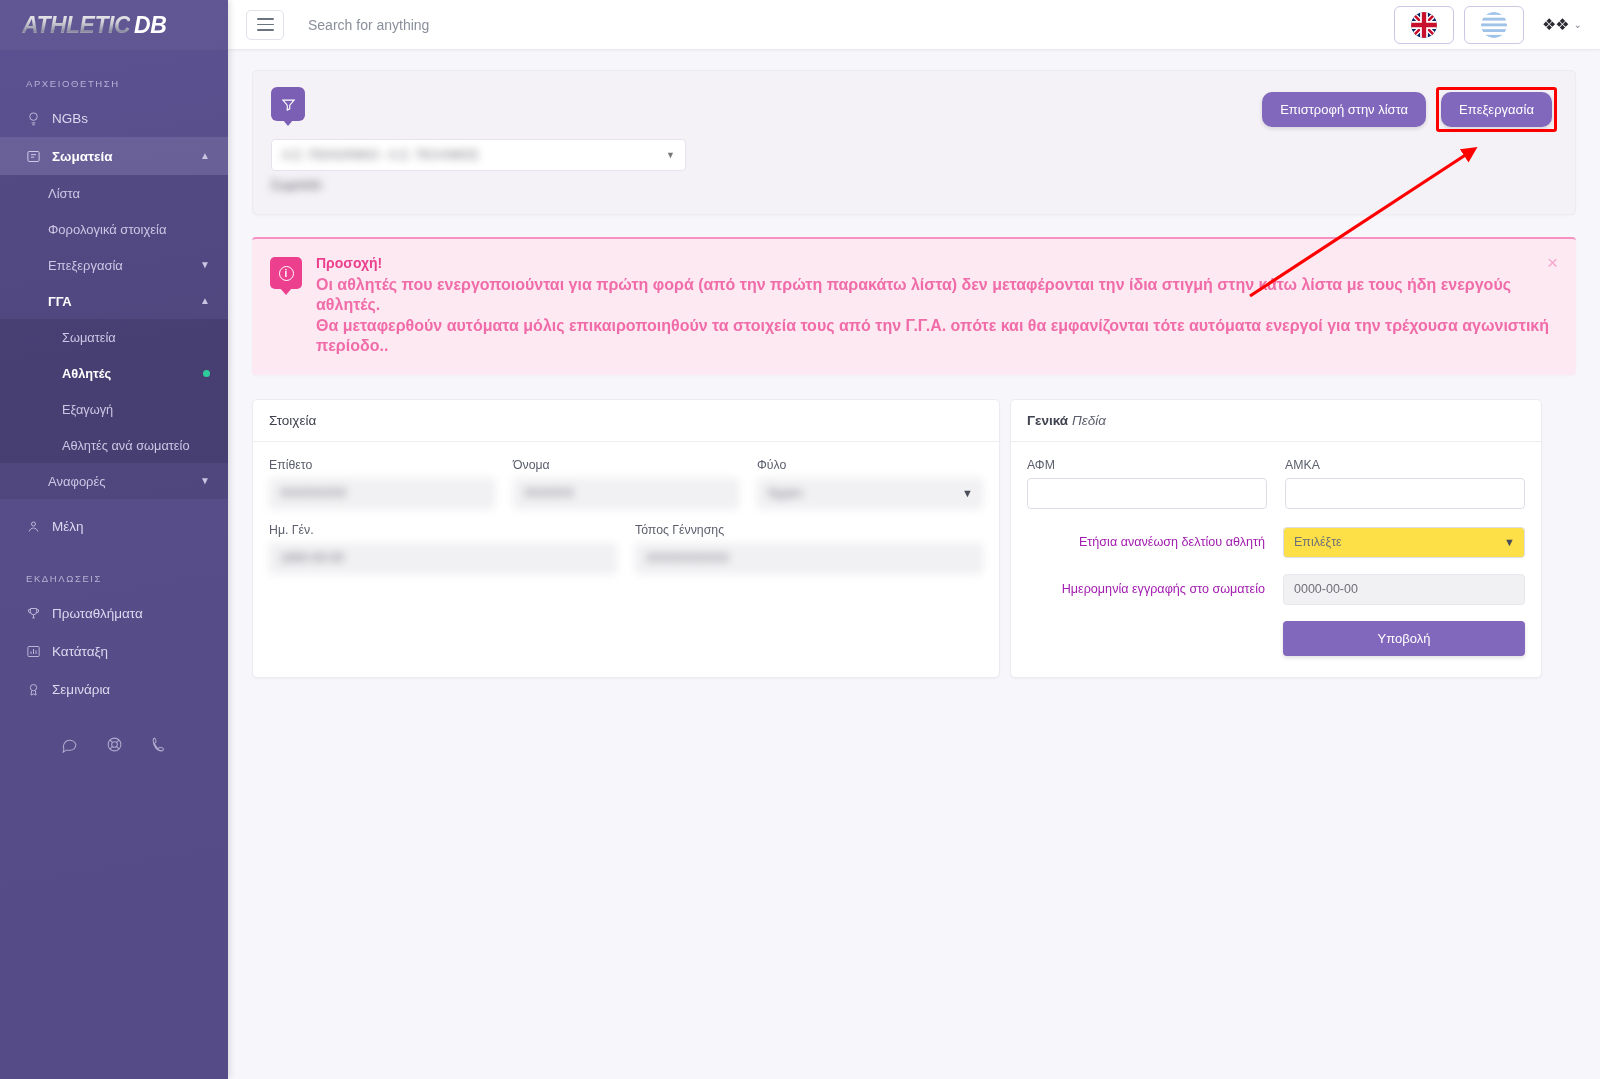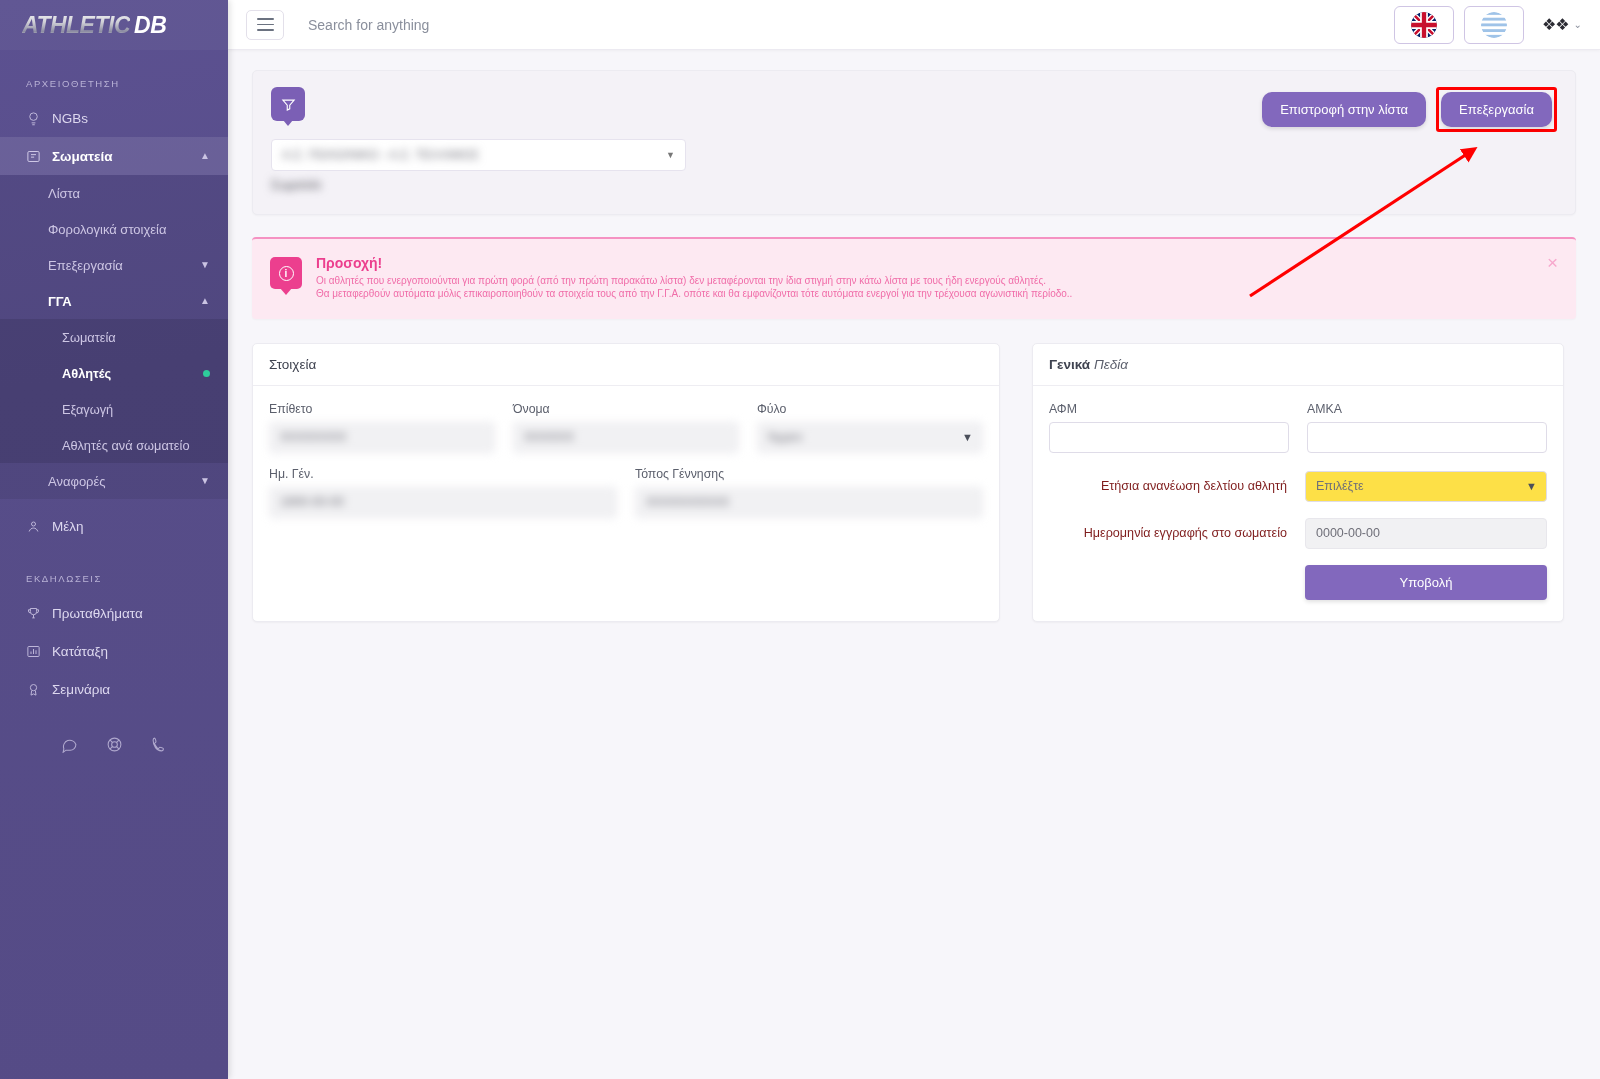--- a/index.html
+++ b/index.html
@@ -144,28 +144,28 @@
   .alert-icon:after{
     content:""; position:absolute; bottom:-6px; left:50%; transform:translateX(-50%);
     border-left:6px solid transparent; border-right:6px solid transparent;
     border-top:7px solid #ec3f8e;
   }
   .alert-icon .ibadge{
     width:15px;height:15px;border-radius:50%;border:1.6px solid #fff;
     display:flex;align-items:center;justify-content:center;font-size:10px;font-style:normal;
   }
   .alert-title { color:#ec3f8e; font-size:14px; font-weight:bold; margin-bottom:4px; }
-  .alert-line { color:#f06ca8; font-size:10px; line-height:1.28; }
+  .alert-line { color:#f06ca8; font-size:16px; line-height:1.28;font-weight:bold; }
   .alert-close {
     position:absolute; top:14px; right:18px; color:#f7a8cd; font-size:19px;
     cursor:pointer; line-height:1;
   }
 
   
-  .panels { display:flex; gap: 32px; margin-top: 24px; }
+  .panels { display:flex; gap: 10px; margin-top: 24px; }
   .panel { background:#fff; border:1px solid #ecebf1; border-radius:5px; box-shadow:0 1px 2px rgba(0,0,0,.04); }
   .panel-left { width: 748px; }
   .panel-right { width: 532px; }
   .panel-head {
     padding: 13px 16px; border-bottom:1px solid #eeedf2; font-size:13.5px; color:#3f4350;
   }
   .panel-head .bold { font-weight:bold; }
   .panel-head .ital { font-style: italic; color:#5b5f6c; }
   .panel-body { padding: 16px 16px 21px 16px; }
   .frow { display:flex; gap: 18px; margin-bottom: 14px; }
@@ -186,21 +186,21 @@
   .fselect.white { background:#fde047; border:1px solid #dfdce8; }
   .sel-wrap { position:relative; }
   .sel-wrap .arw {
     position:absolute; right:10px; top:50%; transform:translateY(-50%);
     pointer-events:none; color:#4b4f5a; font-size:11px;
   }
   .stack > .finput { margin-bottom: 0; }
   .stack > .finput + .finput { margin-top: 1px; }
 
   .rrow { display:flex; align-items:center; gap: 18px; margin-bottom: 16px; }
-  .rlabel { flex:1; text-align:right; font-size:12.6px; color:#7f1d1d; }
+  .rlabel { flex:1; text-align:right; font-size:12.6px; color:#a21caf; }
   .rfield { width: 242px; }
   .submit-row { display:flex; justify-content:flex-end; }
   .btn-submit {
     width: 242px; background:#8268bd; color:#fff; border:none; border-radius:4px;
     padding: 10px 0; font-size: 13px; cursor:pointer;
     font-family:"Liberation Sans", sans-serif; box-shadow:0 2px 4px rgba(0,0,0,.12);
   }
 
   
   .anno { position:absolute; inset:0; pointer-events:none; z-index: 30; }

